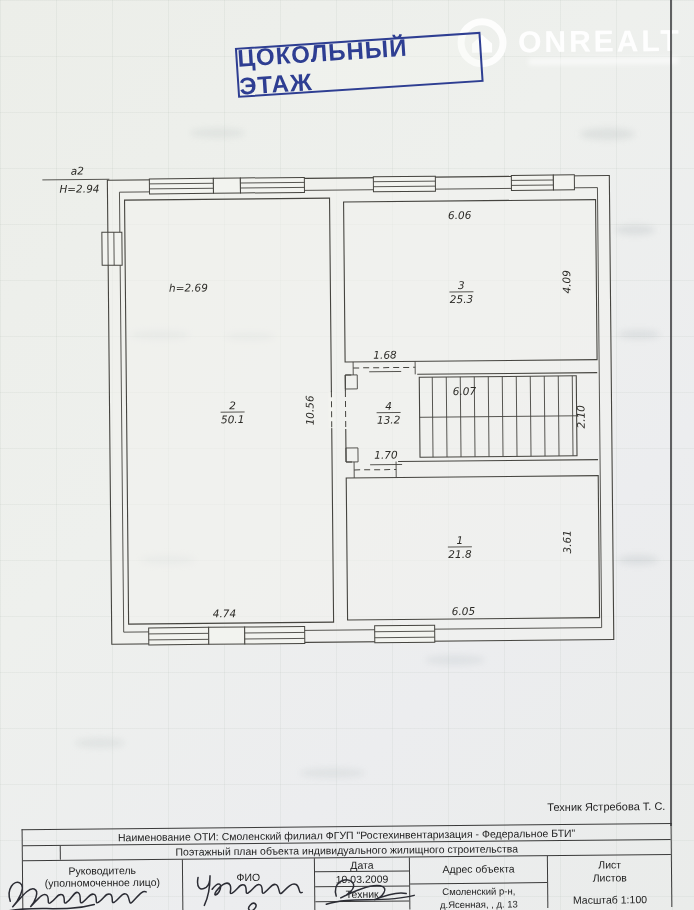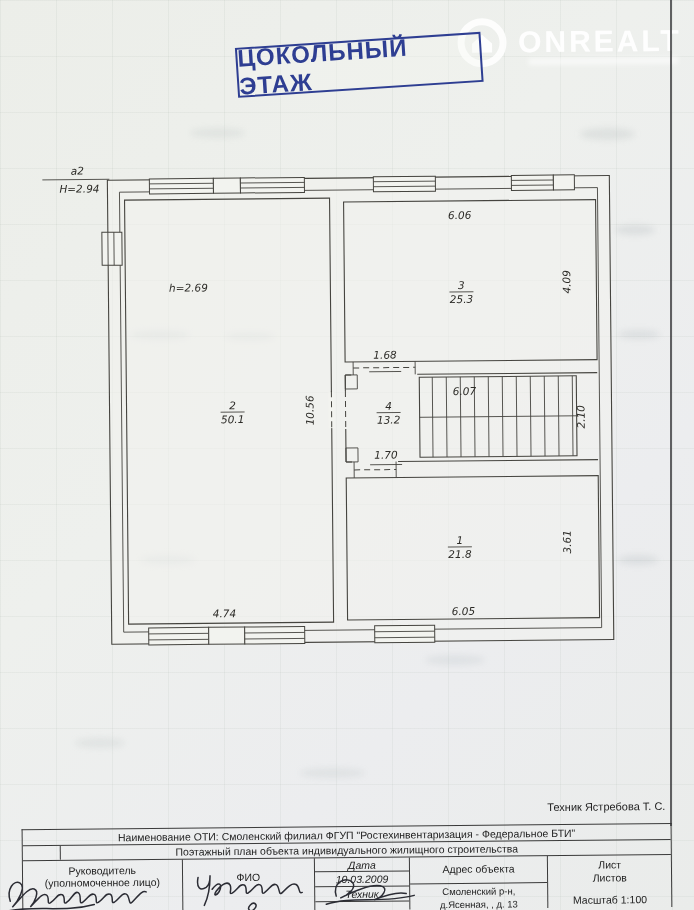--- a/index.html
+++ b/index.html
@@ -42,21 +42,21 @@
           border:1px solid #3a3a3a;border-bottom:none;box-sizing:border-box;font-size:10.5px;color:#222;}
   .trow{box-sizing:border-box;border-bottom:1px solid #3a3a3a;text-align:center;overflow:hidden;}
   .trow1{height:16px;line-height:16px;}
   .trow2{height:15px;line-height:15px;position:relative;}
   .trow2 .step{position:absolute;left:37px;top:0;bottom:0;border-left:1px solid #3a3a3a;}
   .tbody{display:flex;height:52px;}
   .tcol{box-sizing:border-box;text-align:center;position:relative;}
   .tcol + .tcol{border-left:1px solid #3a3a3a;}
   .c1{width:159px;padding-top:4px;line-height:12px;}
   .c2{width:133px;padding-top:12px;}
-  .c3{width:95px;font-style:italic;}
+  .c3{width:95px;}
   .c4{width:139px;}
   .c5{width:124px;padding-top:3px;line-height:13px;}
   .sub{height:14px;line-height:14px;border-bottom:1px solid #3a3a3a;box-sizing:border-box;}
   .sub2{height:15px;line-height:15px;border-bottom:1px solid #3a3a3a;box-sizing:border-box;}
   .addr{font-size:9.5px;line-height:11px;padding-top:2px;}
   .addrhead{height:27px;line-height:24px;border-bottom:1px solid #3a3a3a;box-sizing:border-box;}
   .scale{margin-top:9px;}
   .ink{position:absolute;overflow:visible;}
   .ink path{stroke:#2b2c34;stroke-width:1.5;fill:none;stroke-linecap:round;}
 </style>

